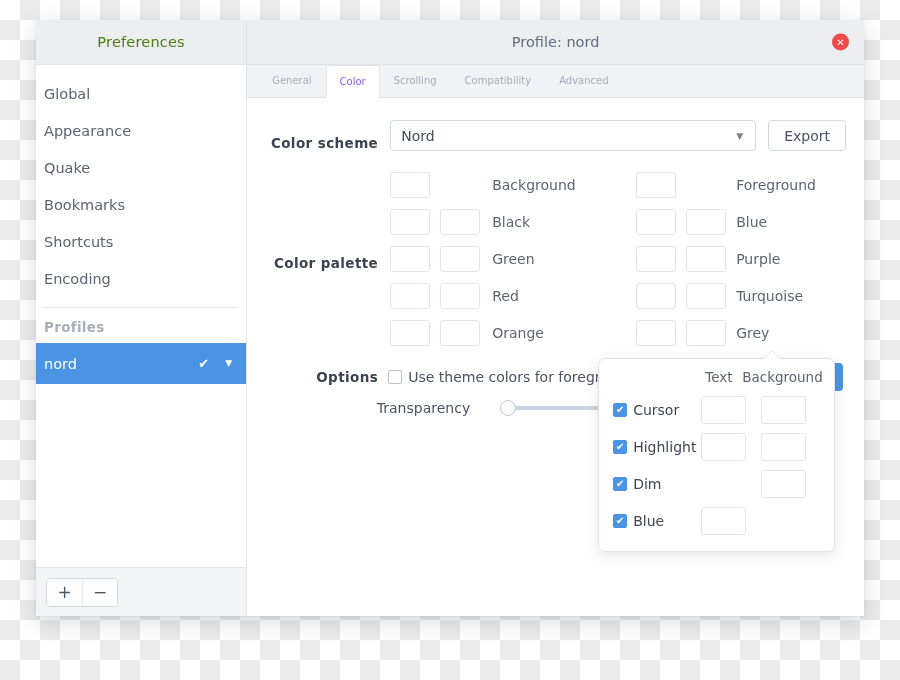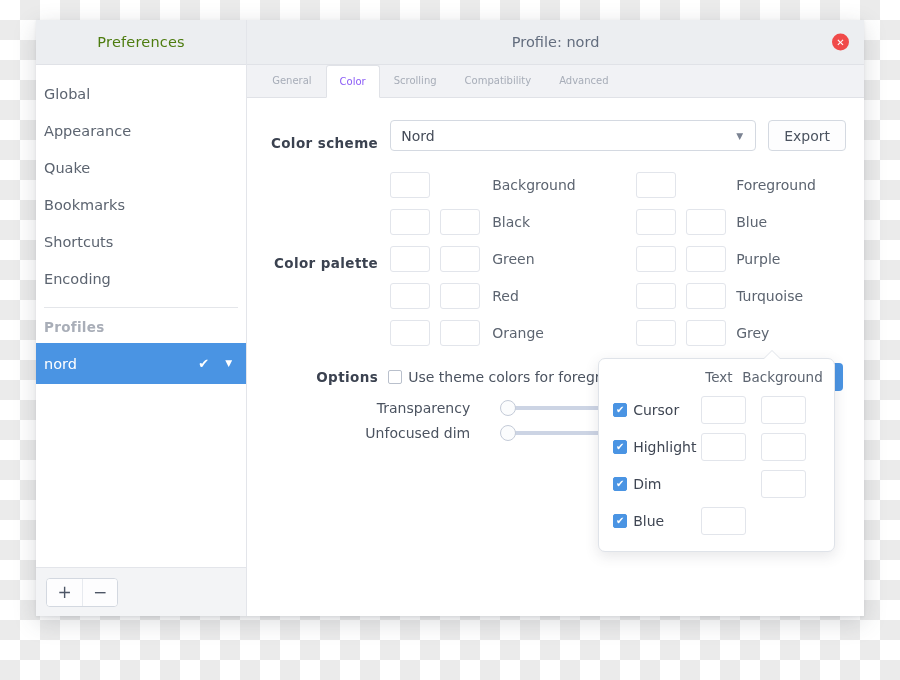--- a/index.html
+++ b/index.html
@@ -428,27 +428,20 @@
         </div>
       </div>
 
       <div class="slider-row">
         <div class="slider-label">Transparency</div>
         <div class="slider">
           <div class="track"></div>
           <div class="knob"></div>
         </div>
       </div>
-      <div class="slider-row">
-        <div class="slider-label">Unfocused dim</div>
-        <div class="slider">
-          <div class="track"></div>
-          <div class="knob"></div>
-        </div>
-      </div>
 
       <div id="popup">
         <div id="popup-head">
           <span class="spacer"></span>
           <span class="ph text-col">Text</span>
           <span class="ph bg-col">Background</span>
         </div>
 
         <div class="popup-row">
           <span class="lbl">

